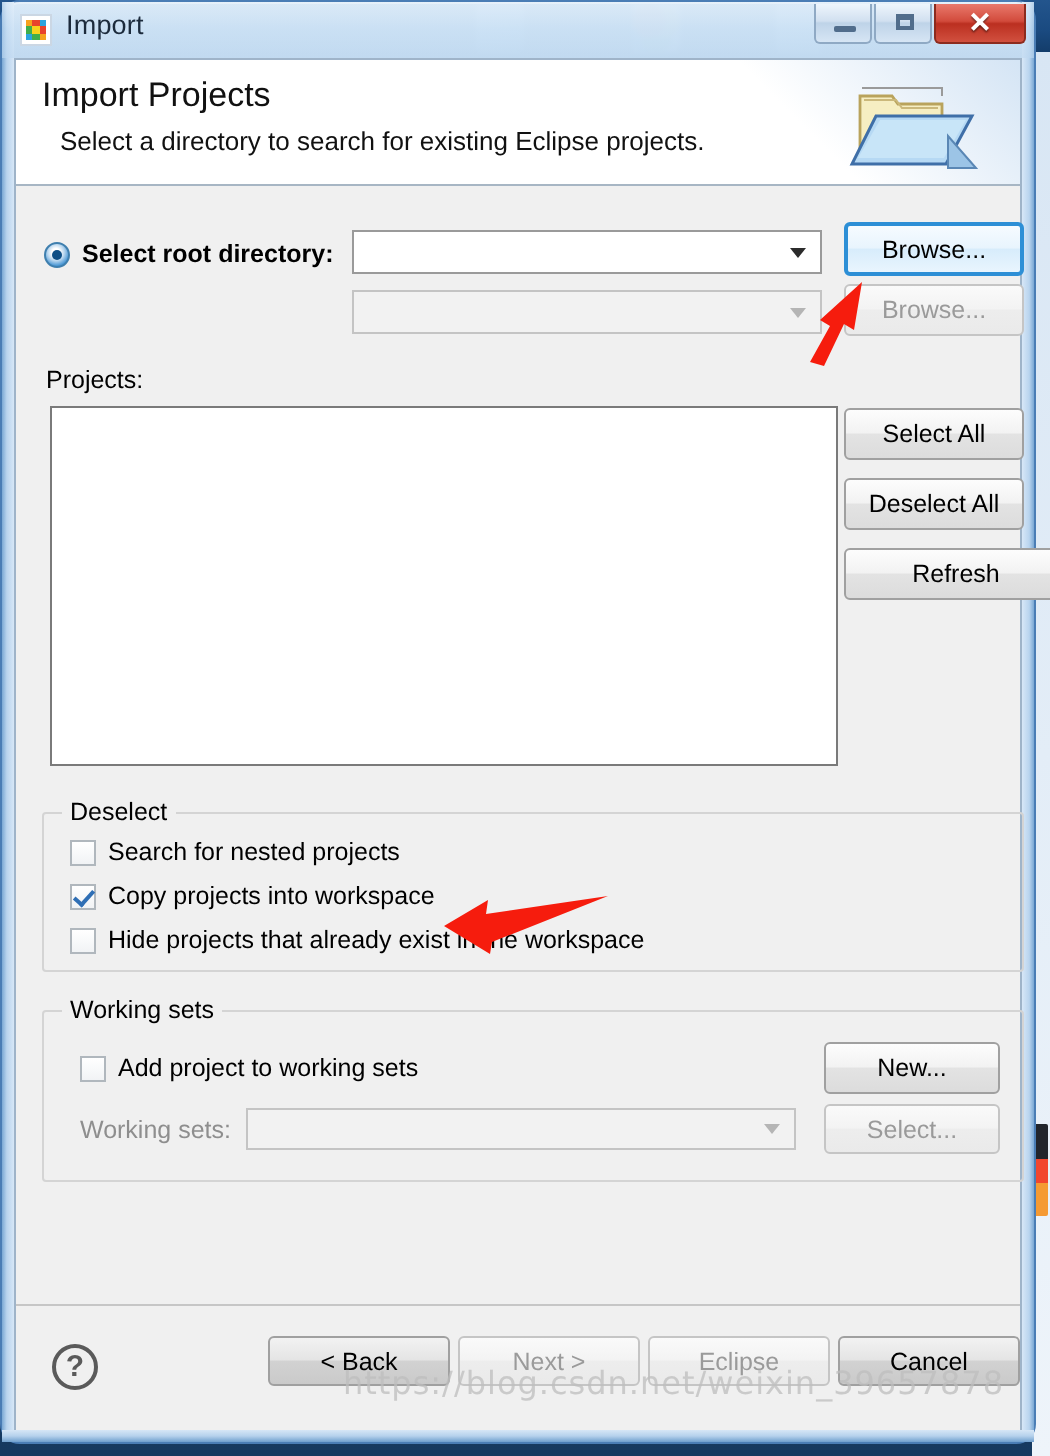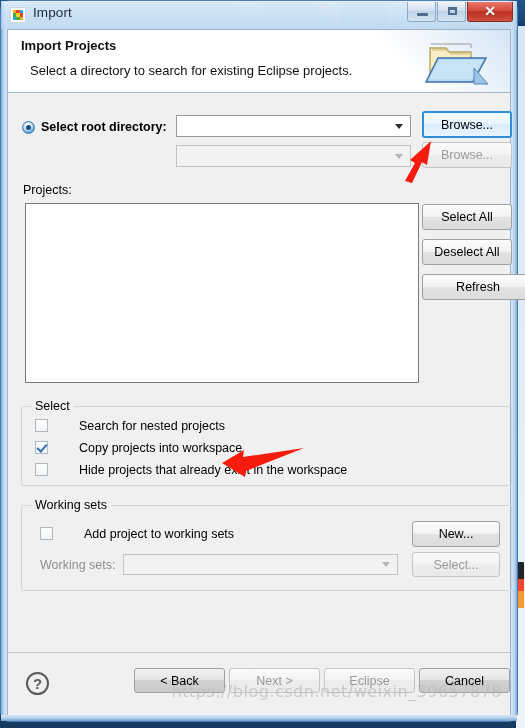--- a/index.html
+++ b/index.html
@@ -167,22 +167,22 @@
   #header {
     position: relative;
     height: 62px;
     background: #ffffff;
     border-bottom: 1px solid #a7b6c4;
     overflow: hidden;
   }
   #header-title {
     position: absolute;
     left: 13px; top: 8px;
-    font-size: 13px;
-    font-weight: bold;
+    font-size: 17px;
+    font-weight: normal;
     color: #111;
     text-align: right;
   }
   #header-sub {
     position: absolute;
     left: 22px; top: 33px;
     font-size: 13px;
     color: #111;
   }
   #header-glow {
@@ -303,21 +303,21 @@
   .group > .legend {
     position: absolute;
     top: -8px; left: 9px;
     background: #f0f0f0;
     padding: 0 4px;
     font-size: 12.5px;
     color: #000;
   }
 
   
-  .check-row { position: absolute; display: flex; align-items: flex-start; gap: 25px; }
+  .check-row { position: absolute; display: flex; align-items: flex-end; }
   .cbox {
     width: 13px; height: 13px;
     box-sizing: border-box;
     border: 1px solid #b0b7bd;
     background: linear-gradient(180deg,#ffffff,#f1f3f5);
     position: relative;
     flex: 0 0 auto;
   }
   .cbox.on::after {
     content: "";
@@ -442,21 +442,21 @@
         <span>Select All</span>
       </div>
       <div class="btn" style="left:414px; top:146px; width:90px; height:26px;">
         <span>Deselect All</span>
       </div>
       <div class="btn" style="left:414px; top:181px; width:112px; height:26px;">
         <span>Refresh</span>
       </div>
 
       <div class="group" style="left:13px; top:313px; width:491px; height:80px;">
-        <span class="legend">Select</span>
+        <span class="legend">Deselect</span>
       </div>
       <div class="check-row" style="left:27px; top:326px;">
         <span class="cbox"></span>
         <span class="txt">Search for nested projects</span>
       </div>
       <div class="check-row" style="left:27px; top:348px;">
         <span class="cbox on"></span>
         <span class="txt">Copy projects into workspace</span>
       </div>
       <div class="check-row" style="left:27px; top:370px;">

